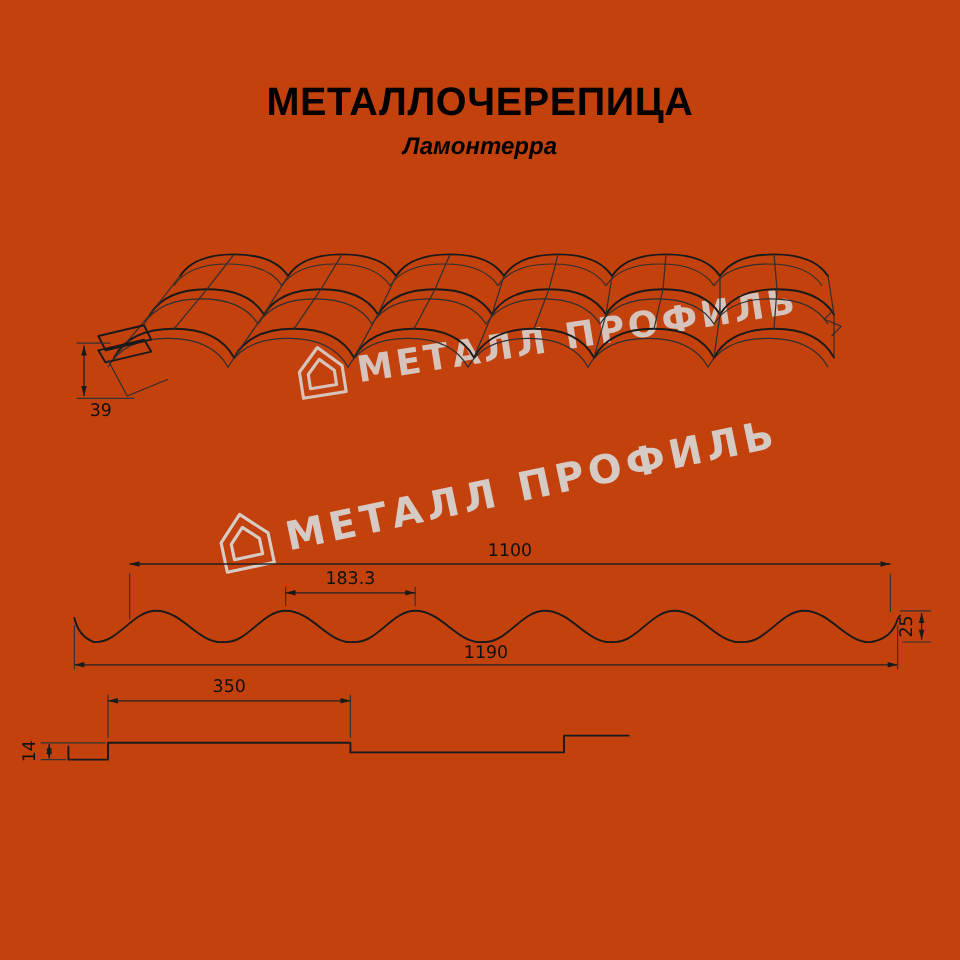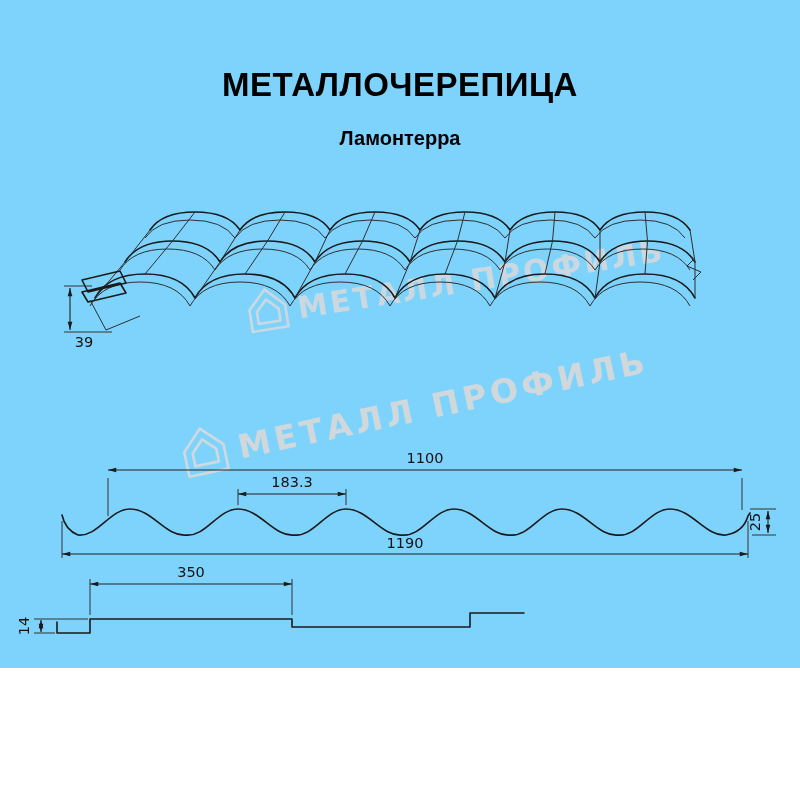--- a/index.html
+++ b/index.html
@@ -1,20 +1,20 @@
 <!DOCTYPE html>
 <html><head>
 <meta charset="utf-8">
 <style>
   html,body{margin:0;padding:0;background:#ffffff;}
-  .canvas{position:relative;width:800px;height:668px;background:#7dd3fc;overflow:hidden;
+  .canvas{position:relative;width:800px;height:800px;background:#c2410c;overflow:hidden;
           font-family:"Liberation Sans", sans-serif;}
   .title-block{position:absolute;top:66px;left:0;right:0;text-align:center;z-index:2;}
   .title-block h1{margin:0;font-size:33px;font-weight:800;letter-spacing:.5px;color:#000;}
-  .title-block .subtitle{margin-top:23px;font-size:20px;font-weight:700;color:#000;}
+  .title-block .subtitle{margin-top:7px;font-size:20px;font-weight:700;color:#000;font-style:italic;}
   svg{position:absolute;top:0;left:0;}
   svg text{font-family:"DejaVu Sans","Liberation Sans",sans-serif;font-size:14.5px;fill:#111;}
   .ln{stroke:#1a1a1a;stroke-width:1.6;fill:none;stroke-linejoin:round;stroke-linecap:round;}
   .thin{stroke:#2f2f2f;stroke-width:1;fill:none;stroke-linejoin:round;}
   .ext{stroke:#333;stroke-width:1;fill:none;}
   .dimline{stroke:#222;stroke-width:1.1;fill:none;marker-start:url(#arr);marker-end:url(#arr);}
   .wm-text{font-size:30px;font-weight:700;fill:#dadada;letter-spacing:3px;}
   .wm-text2{font-size:33px;font-weight:700;fill:#d9d9d9;letter-spacing:4px;}
   .wm-logo{stroke:#dadada;stroke-width:2.6;fill:none;stroke-linejoin:round;}
 </style>

